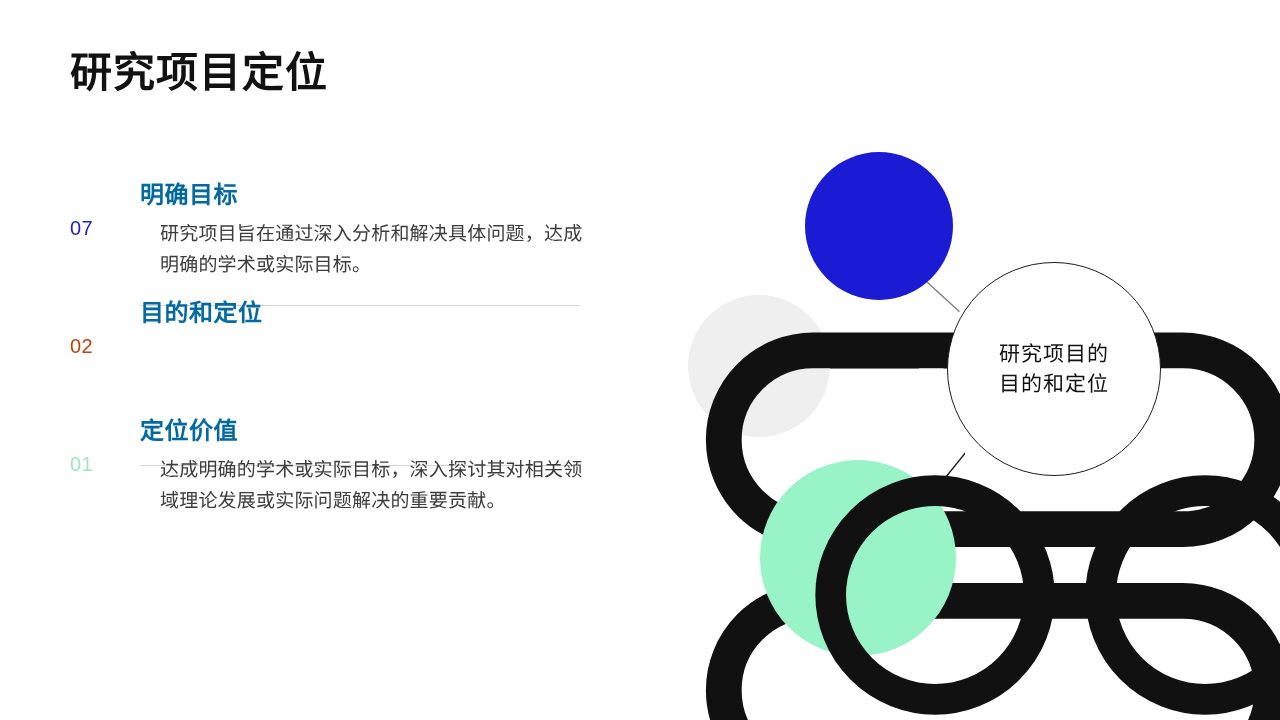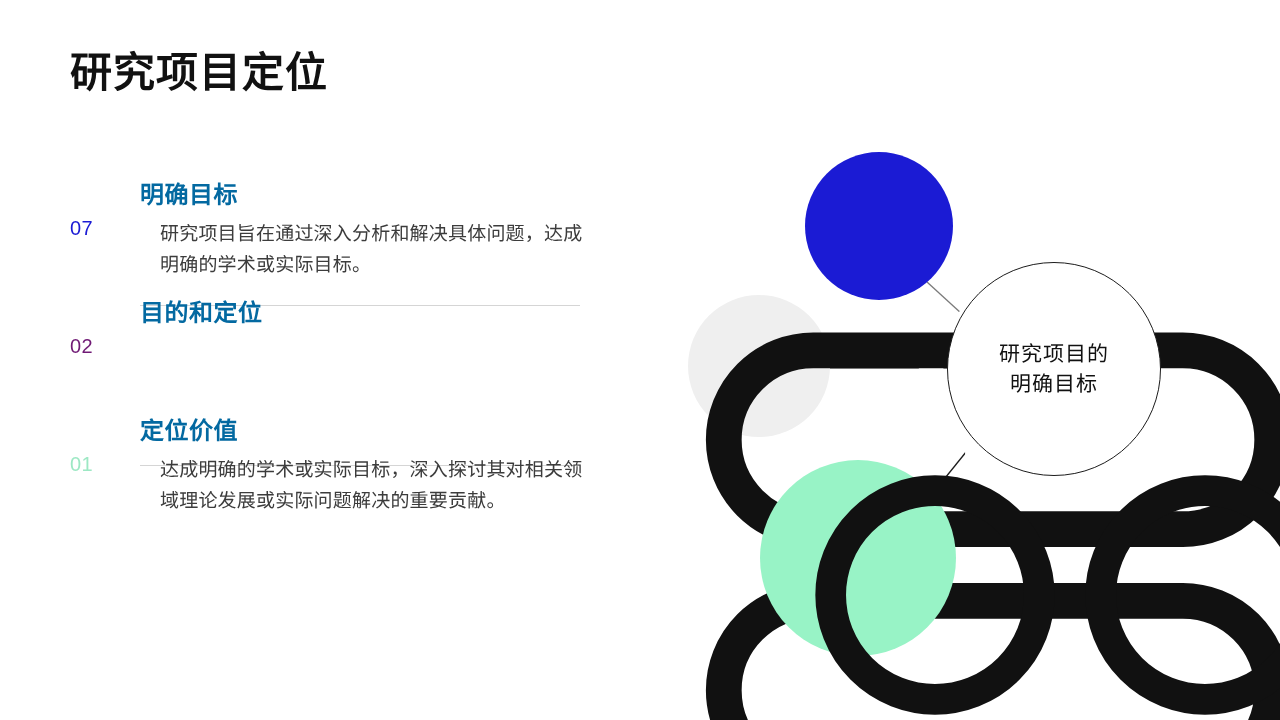--- a/index.html
+++ b/index.html
@@ -187,21 +187,21 @@
 
     <div class="feature-row">
       <div class="feature-index" style="color:#1B1BD4;">07</div>
       <div class="feature-body">
         <div class="feature-heading">明确目标</div>
         <div class="feature-desc">研究项目旨在通过深入分析和解决具体问题，达成明确的学术或实际目标。</div>
       </div>
     </div>
 
     <div class="feature-row">
-      <div class="feature-index" style="color:#701a75;">02</div>
+      <div class="feature-index" style="color:#c2410c;">02</div>
       <div class="feature-body">
         <div class="feature-heading">目的和定位</div>
       </div>
     </div>
 
     <div class="feature-row">
       <div class="feature-index" style="color:#9DE8C4;">01</div>
       <div class="feature-body">
         <div class="feature-heading">定位价值</div>
         <div class="feature-desc">达成明确的学术或实际目标，深入探讨其对相关领域理论发展或实际问题解决的重要贡献。</div>
@@ -239,18 +239,18 @@
       <svg class="node-icon" width="88" height="88" viewBox="0 0 88 88">
         <circle cx="22" cy="22" r="17" fill="none" stroke="#111111" stroke-width="5"></circle>
         <circle cx="66" cy="22" r="17" fill="none" stroke="#111111" stroke-width="5"></circle>
         <circle cx="22" cy="66" r="17" fill="none" stroke="#111111" stroke-width="5"></circle>
         <path d="M49 66 a17 17 0 0 1 17 -17 h10 a7 7 0 0 1 7 7 v20 a7 7 0 0 1 -7 7 h-10 a17 17 0 0 1 -17 -17 z" fill="none" stroke="#111111" stroke-width="5" stroke-linejoin="round"></path>
       </svg>
     </div>
 
     <div class="node" id="node-center">
       <div id="center-label">研究项目的
-明确目标</div>
+目的和定位</div>
     </div>
 
   </div>
 
 </div>
 
 </body></html>

